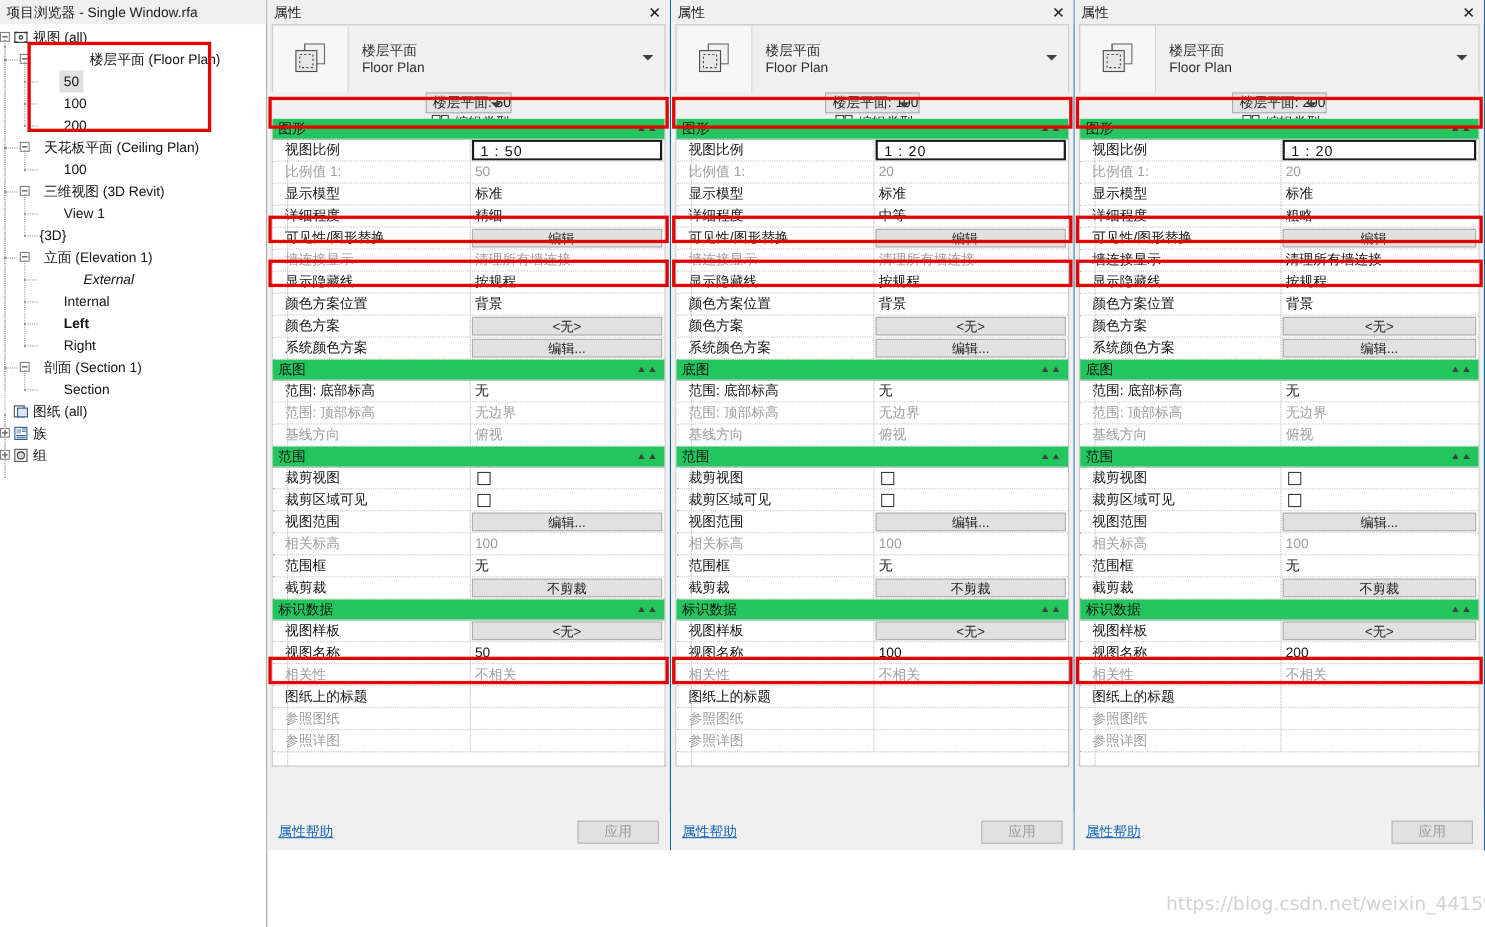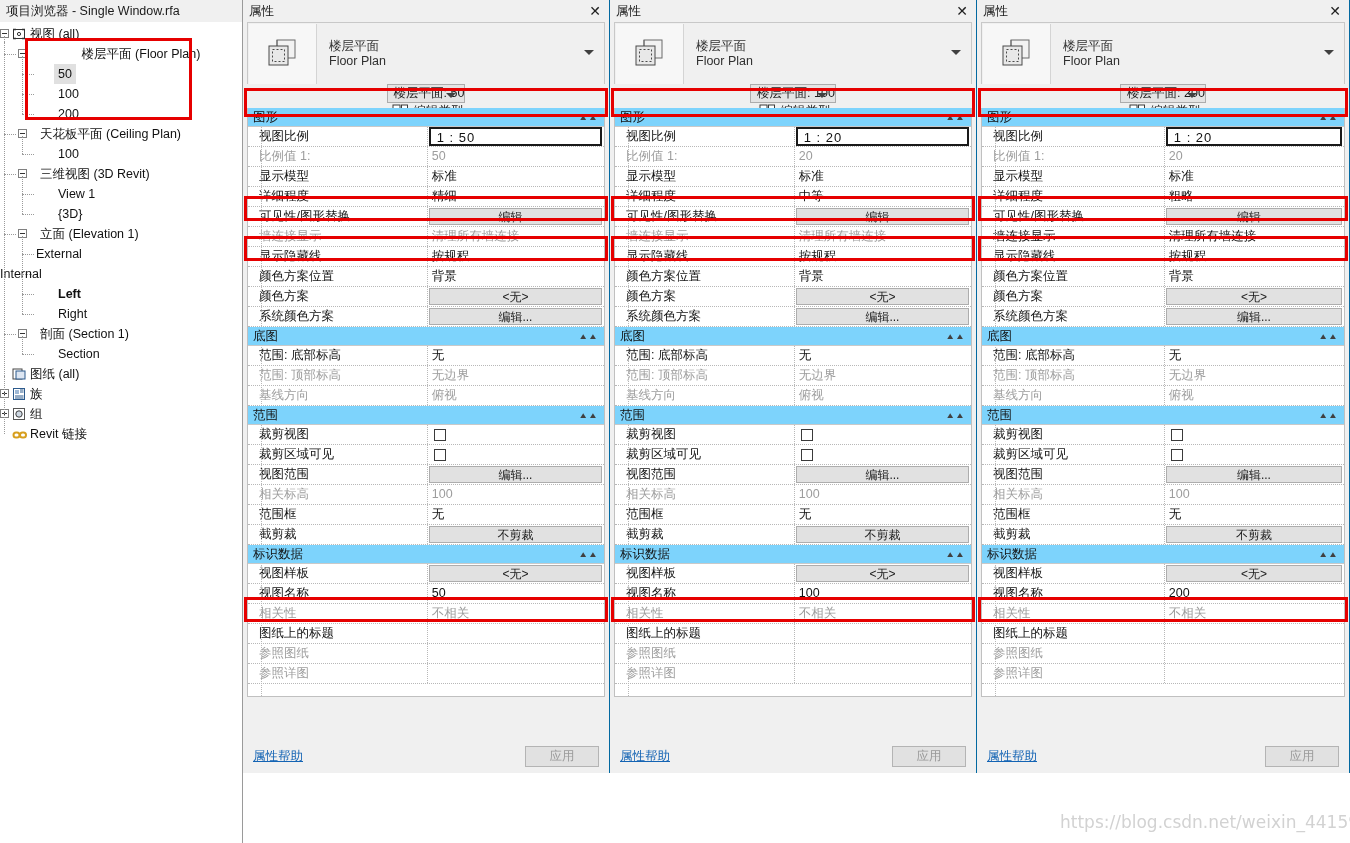--- a/index.html
+++ b/index.html
@@ -138,21 +138,21 @@
   
   .p-grid {
     margin: 0 4px;
     background: #ffffff;
     border: 1px solid #c0c0c0;
     border-top: none;
     position: relative;
   }
   .grp {
     height: 19px; line-height: 19px;
-    background: #7dd3fc;
+    background: #22c55e;
     border-bottom: 1px solid #c9c9c9;
     font-size: 12.5px; padding-left: 5px;
     position: relative; color: #111;
   }
   .grp .chev {
     position: absolute; right: 6px; top: 0; line-height: 19px;
     font-size: 10px; color: #404040; transform: scaleY(0.8);
   }
   .row {
     height: 20px;
@@ -240,47 +240,41 @@
               <circle cx="7" cy="7" r="1.6" fill="none" stroke="#333"></circle>
             </svg></span><span class="lbl">视图 (all)</span></div>
         <div class="tnode" style="padding-left: 40px; text-align: center;"><span class="expander" style="left: 18px;"></span><span class="lbl">楼层平面 (Floor Plan)</span></div>
         <div class="tnode sel" style="padding-left: 58px;"><span class="lbl">50</span></div>
         <div class="tnode" style="padding-left: 58px;"><span class="lbl">100</span></div>
         <div class="tnode" style="padding-left: 58px;"><span class="lbl">200</span></div>
         <div class="tnode" style="padding-left: 40px;"><span class="expander" style="left: 18px;"></span><span class="lbl">天花板平面 (Ceiling Plan)</span></div>
         <div class="tnode" style="padding-left: 58px;"><span class="lbl">100</span></div>
         <div class="tnode" style="padding-left: 40px;"><span class="expander" style="left: 18px;"></span><span class="lbl">三维视图 (3D Revit)</span></div>
         <div class="tnode" style="padding-left: 58px;"><span class="lbl">View 1</span></div>
-        <div class="tnode" style="padding-left: 58px;"><span class="lbl">{3D}</span></div>
+        <div class="tnode" style="padding-left: 36px;"><span class="lbl">{3D}</span></div>
         <div class="tnode" style="padding-left: 40px;"><span class="expander" style="left: 18px;"></span><span class="lbl">立面 (Elevation 1)</span></div>
-        <div class="tnode" style="padding-left: 36px;"><span class="lbl">External</span></div>
-        <div class="tnode" style=""><span class="lbl">Internal</span></div>
+        <div class="tnode" style="padding-left: 76px; font-style: italic;"><span class="lbl">External</span></div>
+        <div class="tnode" style="padding-left: 58px;"><span class="lbl">Internal</span></div>
         <div class="tnode bold" style="padding-left: 58px;"><span class="lbl">Left</span></div>
         <div class="tnode" style="padding-left: 58px;"><span class="lbl">Right</span></div>
         <div class="tnode" style="padding-left: 40px;"><span class="expander" style="left: 18px;"></span><span class="lbl">剖面 (Section 1)</span></div>
         <div class="tnode" style="padding-left: 58px;"><span class="lbl">Section</span></div>
         <div class="tnode" style="padding-left: 30px;"><span class="nicon" style="left: 12px;"><svg width="14" height="14" viewBox="0 0 14 14">
               <rect x="1" y="2" width="9" height="10" fill="#fff" stroke="#444"></rect>
               <rect x="4" y="4" width="9" height="8" fill="#dde6f2" stroke="#2c5a8c"></rect>
             </svg></span><span class="lbl">图纸 (all)</span></div>
         <div class="tnode" style="padding-left: 30px;"><span class="expander plus" style="left: 0px;"></span><span class="nicon" style="left: 12px;"><svg width="14" height="14" viewBox="0 0 14 14">
               <rect x="1.5" y="1.5" width="11" height="11" fill="#fff" stroke="#2c5a8c"></rect>
               <rect x="3" y="3" width="4" height="4" fill="#9fb9d6"></rect>
               <path d="M8 3h3.5M8 5h3.5M3 9h8.5M3 11h8.5" stroke="#2c5a8c"></path>
             </svg></span><span class="lbl">族</span></div>
         <div class="tnode" style="padding-left: 30px;"><span class="expander plus" style="left: 0px;"></span><span class="nicon" style="left: 12px;"><svg width="14" height="14" viewBox="0 0 14 14">
               <rect x="1.5" y="1.5" width="11" height="11" fill="none" stroke="#555"></rect>
               <circle cx="7" cy="7" r="3.2" fill="#cfd9e4" stroke="#3d3d3d"></circle>
             </svg></span><span class="lbl">组</span></div>
-        <div class="tnode" style="padding-left: 30px;"><span class="nicon" style="left: 12px;"><svg width="16" height="12" viewBox="0 0 16 12">
-              <g fill="none" stroke="#d79f1e" stroke-width="2">
-                <rect x="1.5" y="3.5" width="6" height="5" rx="2.5"></rect>
-                <rect x="8" y="3.5" width="6" height="5" rx="2.5"></rect>
-              </g>
-            </svg></span><span class="lbl">Revit 链接</span></div>
         <div class="dashh" style="left: 4px; top: 32px; width: 12px;"></div>
         <div class="dashh" style="left: 22px; top: 52px; width: 12px;"></div>
         <div class="dashh" style="left: 22px; top: 72px; width: 12px;"></div>
         <div class="dashh" style="left: 22px; top: 92px; width: 12px;"></div>
         <div class="dashh" style="left: 4px; top: 112px; width: 12px;"></div>
         <div class="dashh" style="left: 22px; top: 132px; width: 12px;"></div>
         <div class="dashh" style="left: 4px; top: 152px; width: 12px;"></div>
         <div class="dashh" style="left: 22px; top: 172px; width: 12px;"></div>
         <div class="dashh" style="left: 22px; top: 192px; width: 12px;"></div>
         <div class="dashh" style="left: 4px; top: 212px; width: 12px;"></div>

